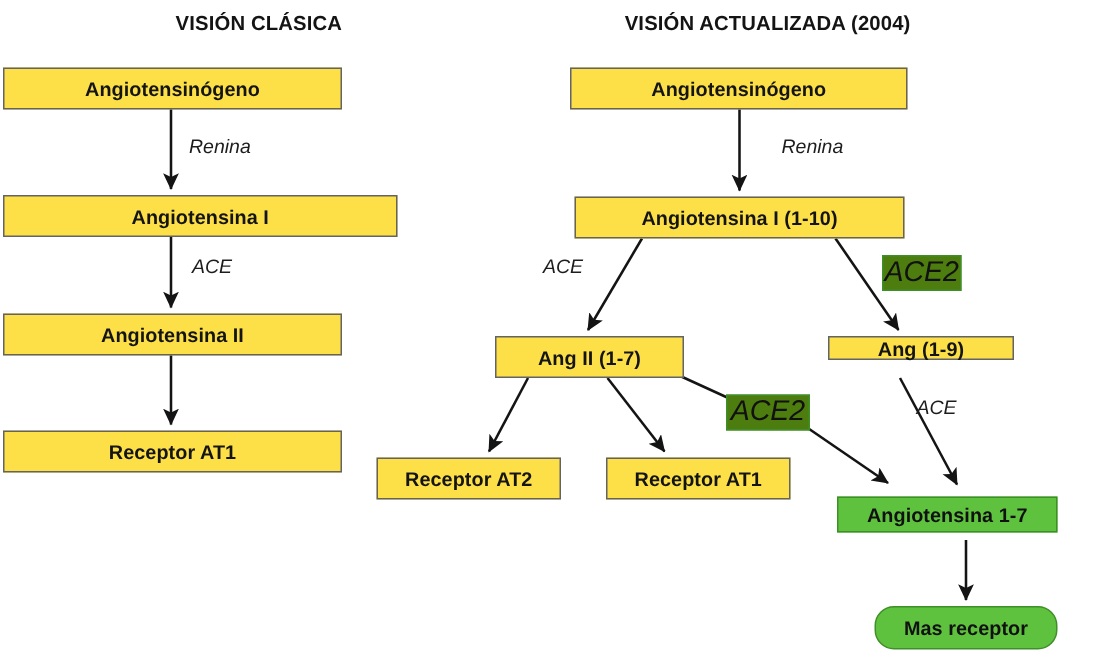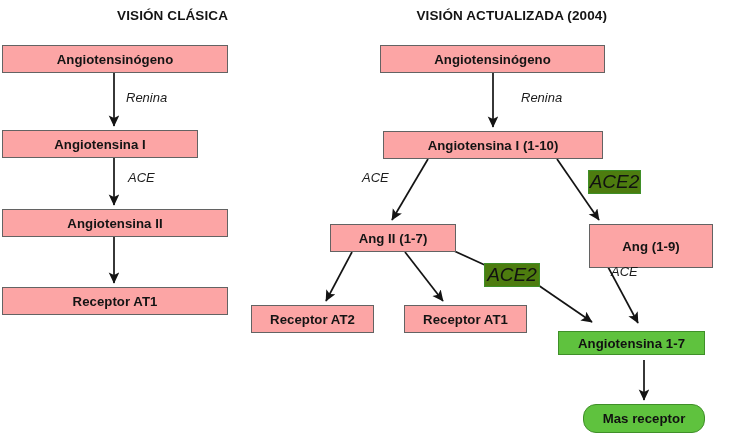--- a/index.html
+++ b/index.html
@@ -36,21 +36,21 @@
     white-space: nowrap;
     text-align: right;
   }
 
   .node {
     position: absolute;
     box-sizing: border-box;
     display: flex;
     align-items: center;
     justify-content: center;
-    background: #fca5a5;
+    background: #fde047;
     border: 1.6px solid #636363;
     font-size: 13.2px;
     font-weight: bold;
     color: #141414;
     white-space: nowrap;
     letter-spacing: 0.05px;
   }
   .node.green {
     background: #5FC23E;
     border: 1.6px solid #3F8F28;
@@ -110,37 +110,37 @@
 
     <line x1="644" y1="360" x2="644" y2="400" stroke="#141414" stroke-width="1.7" marker-end="url(#ah)"></line>
   </svg>
 
   <div class="panel-title" style="left:0; top:8px; width:228px;">VISIÓN CLÁSICA</div>
 
   <div class="panel-title" style="left:380px; top:8px; width:227px;">VISIÓN ACTUALIZADA (2004)</div>
 
   <div class="node" style="left:2px; top:45px; width:226px; height:28px;">Angiotensinógeno</div>
 
-  <div class="node" style="left:2px; top:130px; width:196px; height:28px;">Angiotensina I</div>
+  <div class="node" style="left:2px; top:130px; width:263px; height:28px;">Angiotensina I</div>
 
   <div class="node" style="left:2px; top:209px; width:226px; height:28px;">Angiotensina II</div>
 
   <div class="node" style="left:2px; top:287px; width:226px; height:28px;">Receptor AT1</div>
 
   <div class="enzyme" style="left:126px; top:90px;">Renina</div>
 
   <div class="enzyme" style="left:128px; top:170px;">ACE</div>
 
   <div class="node" style="left:380px; top:45px; width:225px; height:28px;">Angiotensinógeno</div>
 
   <div class="node" style="left:383px; top:131px; width:220px; height:28px;">Angiotensina I (1-10)</div>
 
   <div class="node" style="left:330px; top:224px; width:126px; height:28px;">Ang II (1-7)</div>
 
-  <div class="node" style="left:552px; top:224px; width:124px; height:44px;margin-left:37px;">Ang  (1-9)</div>
+  <div class="node" style="left:552px; top:224px; width:124px; height:16px;">Ang  (1-9)</div>
 
   <div class="node" style="left:251px; top:305px; width:123px; height:28px;">Receptor AT2</div>
 
   <div class="node" style="left:404px; top:305px; width:123px; height:28px;">Receptor AT1</div>
 
   <div class="node green" style="left:558px; top:331px; width:147px; height:24px;">Angiotensina 1-7</div>
 
   <div class="node green" style="left:583px; top:404px; width:122px; height:29px;border-radius:13px;">Mas receptor</div>
 
   <div class="enzyme" style="left:521px; top:90px;">Renina</div>

